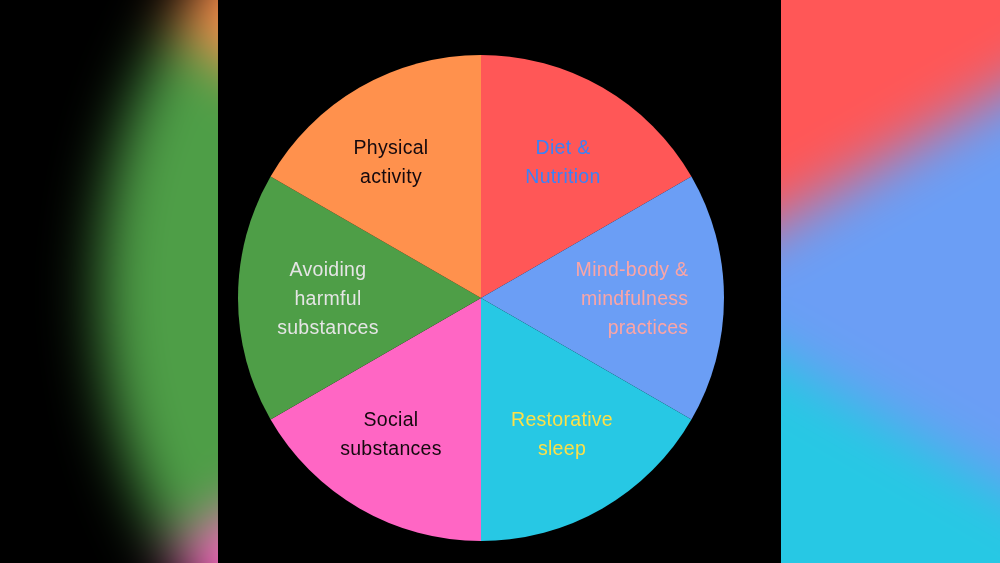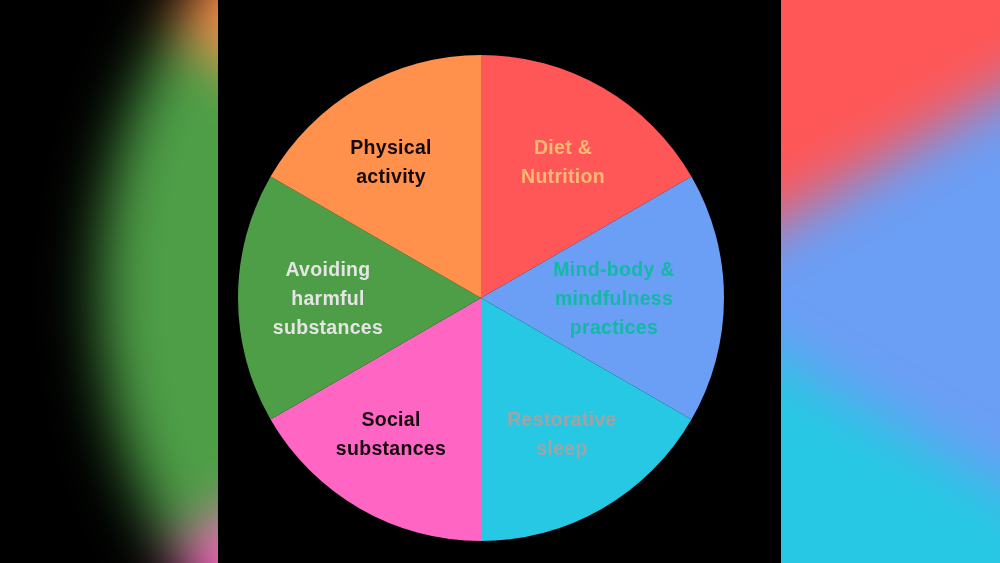--- a/index.html
+++ b/index.html
@@ -14,21 +14,21 @@
   }
   .side svg { position: absolute; filter: blur(28px); }
   #left-panel { left: 0; width: 218px; }
   #right-panel { left: 781px; width: 219px; }
   #center-panel {
     position: absolute; left: 218px; top: 0; width: 563px; height: 563px; background: #000;
   }
   #pie { position: absolute; left: 0; top: 0; }
   .label {
     position: absolute; transform: translate(-50%, -50%);
-    text-align: center; font-weight: bold; font-size: 19.5px; line-height: 29px;
+    text-align: center; font-weight: normal; font-size: 19.5px; line-height: 29px;
     color: #14090e; white-space: pre-line; letter-spacing: 0.3px;
   }
 </style>
 </head>
 <body>
 
 <div id="left-panel" class="side">
   <svg id="left-blur" width="1200" height="1200" viewBox="0 0 1200 1200" style="left: 0px; top: -300px;">
       <path d="M620,590 L620,70 A520,520 0 0 1 1070.3332099679083,330.00000000000006 Z" fill="#FF5757"></path>
       <path d="M620,590 L1070.3332099679083,330.00000000000006 A520,520 0 0 1 1070.3332099679083,850 Z" fill="#6B9EF5"></path>
@@ -42,26 +42,26 @@
 <div id="center-panel">
   <svg id="pie" width="563" height="563" viewBox="0 0 563 563">
       <path d="M263,298 L263,55 A243,243 0 0 1 473.4441731196186,176.5 Z" fill="#FF5757"></path>
       <path d="M263,298 L473.4441731196186,176.5 A243,243 0 0 1 473.4441731196186,419.5 Z" fill="#6B9EF5"></path>
       <path d="M263,298 L473.4441731196186,419.5 A243,243 0 0 1 263,541 Z" fill="#27C8E4"></path>
       <path d="M263,298 L263,541 A243,243 0 0 1 52.5558268803814,419.5 Z" fill="#FF66C4"></path>
       <path d="M263,298 L52.5558268803814,419.5 A243,243 0 0 1 52.55582688038143,176.49999999999997 Z" fill="#4E9E47"></path>
       <path d="M263,298 L52.55582688038143,176.49999999999997 A243,243 0 0 1 262.99999999999994,55 Z" fill="#FF914D"></path>
     </svg>
   <div id="labels">
-      <div class="label" style="left: 345px; top: 162px; color: #fdba74;">Diet &amp;
+      <div class="label" style="left: 345px; top: 162px; color: #3b82f6;">Diet &amp;
 Nutrition</div>
-      <div class="label" style="left: 396px; top: 298px; color: #14b8a6;">Mind-body &amp;
+      <div class="label" style="left: 414px; top: 298px; color: #fca5a5; text-align: right;">Mind-body &amp;
 mindfulness
 practices</div>
-      <div class="label" style="left: 344px; top: 434px; color: #a3a3a3;">Restorative
+      <div class="label" style="left: 344px; top: 434px; color: #fde047;">Restorative
 sleep</div>
       <div class="label" style="left: 173px; top: 434px; color: rgb(20, 9, 14);">Social
 substances</div>
       <div class="label" style="left: 110px; top: 298px; color: #e5e5e5;">Avoiding
 harmful
 substances</div>
       <div class="label" style="left: 173px; top: 162px; color: rgb(20, 9, 14);">Physical
 activity</div>
     </div>
 </div>

